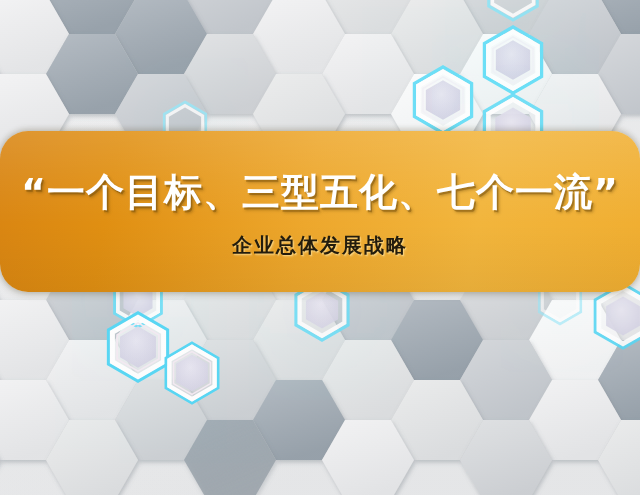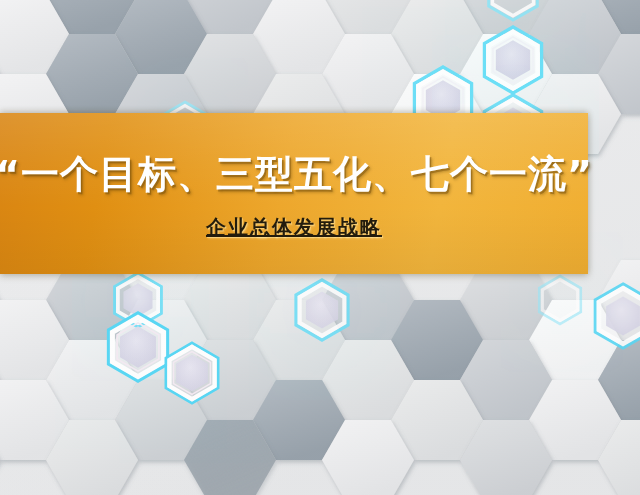--- a/index.html
+++ b/index.html
@@ -21,31 +21,32 @@
     position: absolute;
     inset: 0;
     width: 640px;
     height: 495px;
   }
 
   
   #band {
     position: absolute;
     left: 0;
-    top: 113px;
-    width: 588px;
+    top: 131px;
+    width: 640px;
     height: 161px;
     background:
       linear-gradient(to bottom,
         rgba(255,255,255,0.13) 0%,
         rgba(255,255,255,0.05) 32%,
         rgba(0,0,0,0.0) 58%,
         rgba(0,0,0,0.05) 100%),
       linear-gradient(100deg, #d98512 0%, #e08f12 18%, #eda72c 48%, #f2b53c 74%, #f0ae31 100%);
     box-shadow: 0 2px 7px rgba(70,60,30,0.28), 0 -2px 6px rgba(70,60,30,0.18);
+    border-radius: 28px;
   }
 
   #band-inner {
     position: absolute;
     inset: 0;
     display: flex;
     flex-direction: column;
     align-items: center;
     justify-content: center;
     gap: 2px;
@@ -67,21 +68,20 @@
   #subtitle {
     font-size: 20px;
     font-weight: bold;
     color: #231c0d;
     letter-spacing: 2px;
     white-space: nowrap;
     text-shadow:
       1px 1px 0 rgba(255,225,150,0.55),
       1.5px 1.5px 2px rgba(255,230,170,0.35);
     margin-top: 16px;
-    text-decoration: underline;
   }
 </style>
 </head>
 <body>
 
 <div id="slide">
 
   <svg id="hexlayer" viewBox="0 0 640 495" preserveAspectRatio="none">
     <defs>
 

